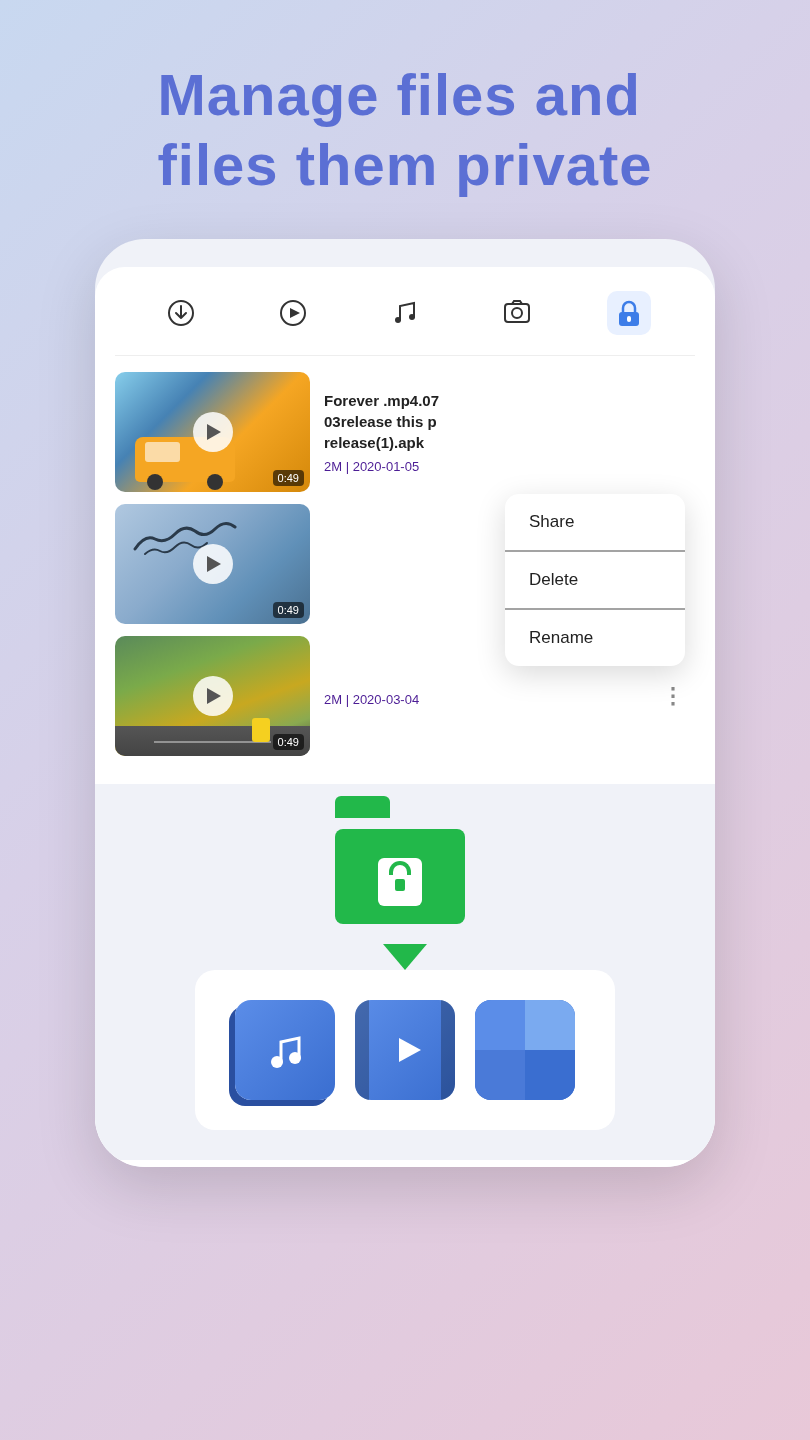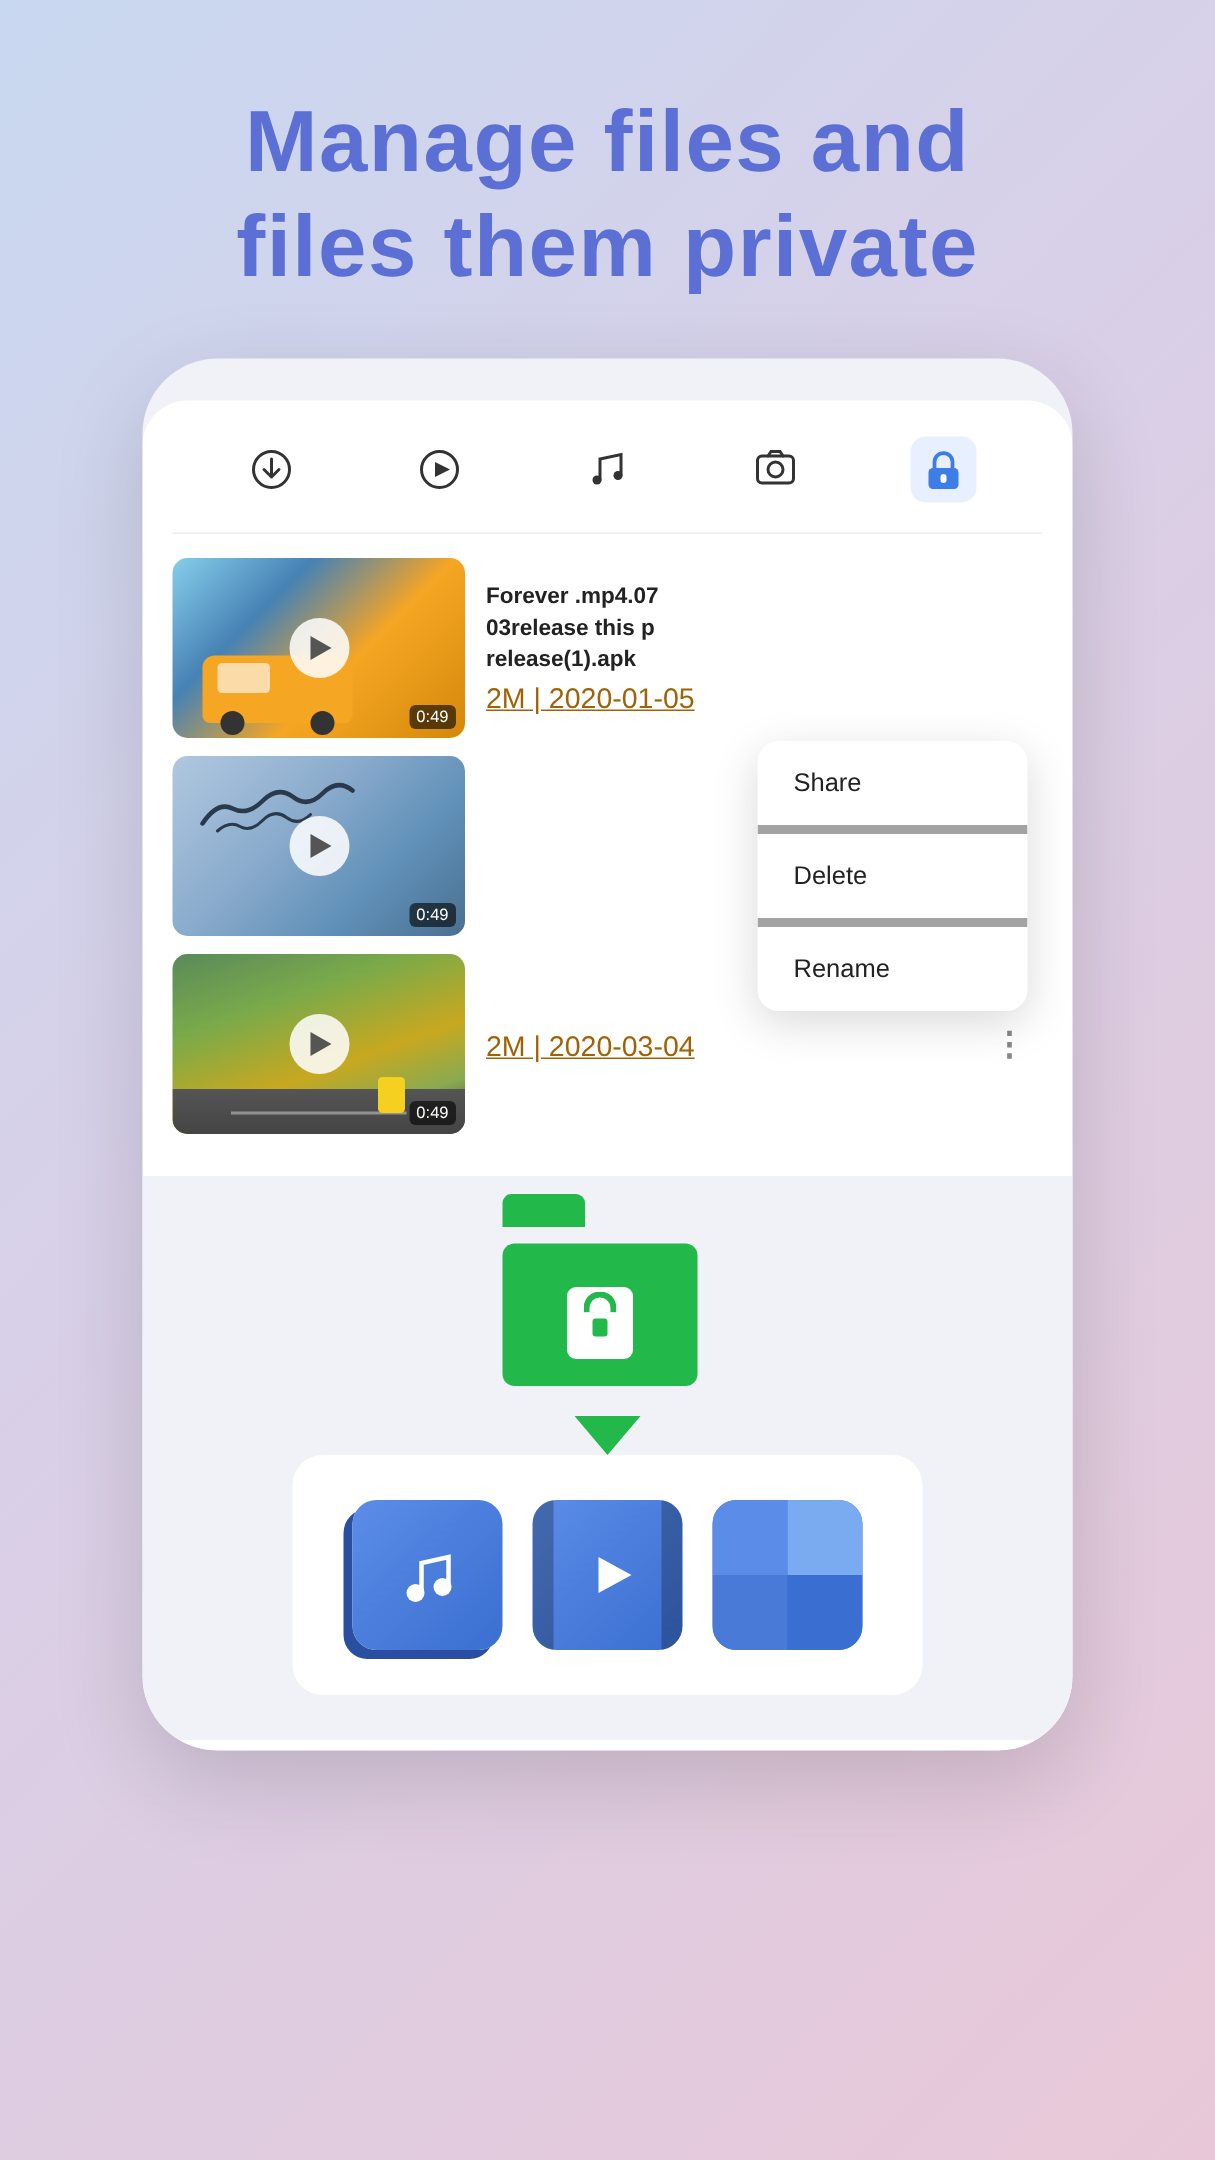--- a/index.html
+++ b/index.html
@@ -11,21 +11,21 @@
       font-family: -apple-system, BlinkMacSystemFont, 'Segoe UI', sans-serif;
       background: linear-gradient(135deg, #c8d8f0 0%, #d8d0e8 40%, #e8c8d8 100%);
       display: flex;
       flex-direction: column;
       align-items: center;
       position: relative;
     }
 
     .headline {
       margin-top: 60px;
-      text-align: center;
+      text-align: left;
       color: #5b6fd4;
       font-size: 58px;
       font-weight: 700;
       line-height: 1.2;
       padding: 0 40px;
       letter-spacing: 1px;
     }
 
     .phone-wrapper {
       margin-top: 40px;
@@ -253,24 +253,23 @@
 
     .file-name {
       font-size: 15px;
       color: #222;
       font-weight: 700;
       line-height: 1.4;
       overflow: hidden;
     }
 
     .file-meta {
-      font-size: 19px;
-      color: #a16207;
+      font-size: 13px;
+      color: #4c1d95;
       margin-top: 6px;
-      text-decoration: underline;
     }
 
     .more-btn {
       padding: 10px;
       cursor: pointer;
       color: #888;
       font-size: 22px;
       line-height: 1;
       font-weight: 700;
       letter-spacing: 1px;
@@ -288,21 +287,21 @@
       width: 180px;
       overflow: hidden;
       z-index: 10;
     }
 
     .menu-item {
       padding: 18px 24px;
       font-size: 17px;
       color: #222;
       cursor: pointer;
-      border-bottom: 6px solid #a3a3a3;
+      border-bottom: 2px solid #a3a3a3;
     }
 
     .menu-item:last-child {
       border-bottom: none;
     }
 
     
     .bottom-section {
       background: #f0f2f8;
       padding: 30px 0;

